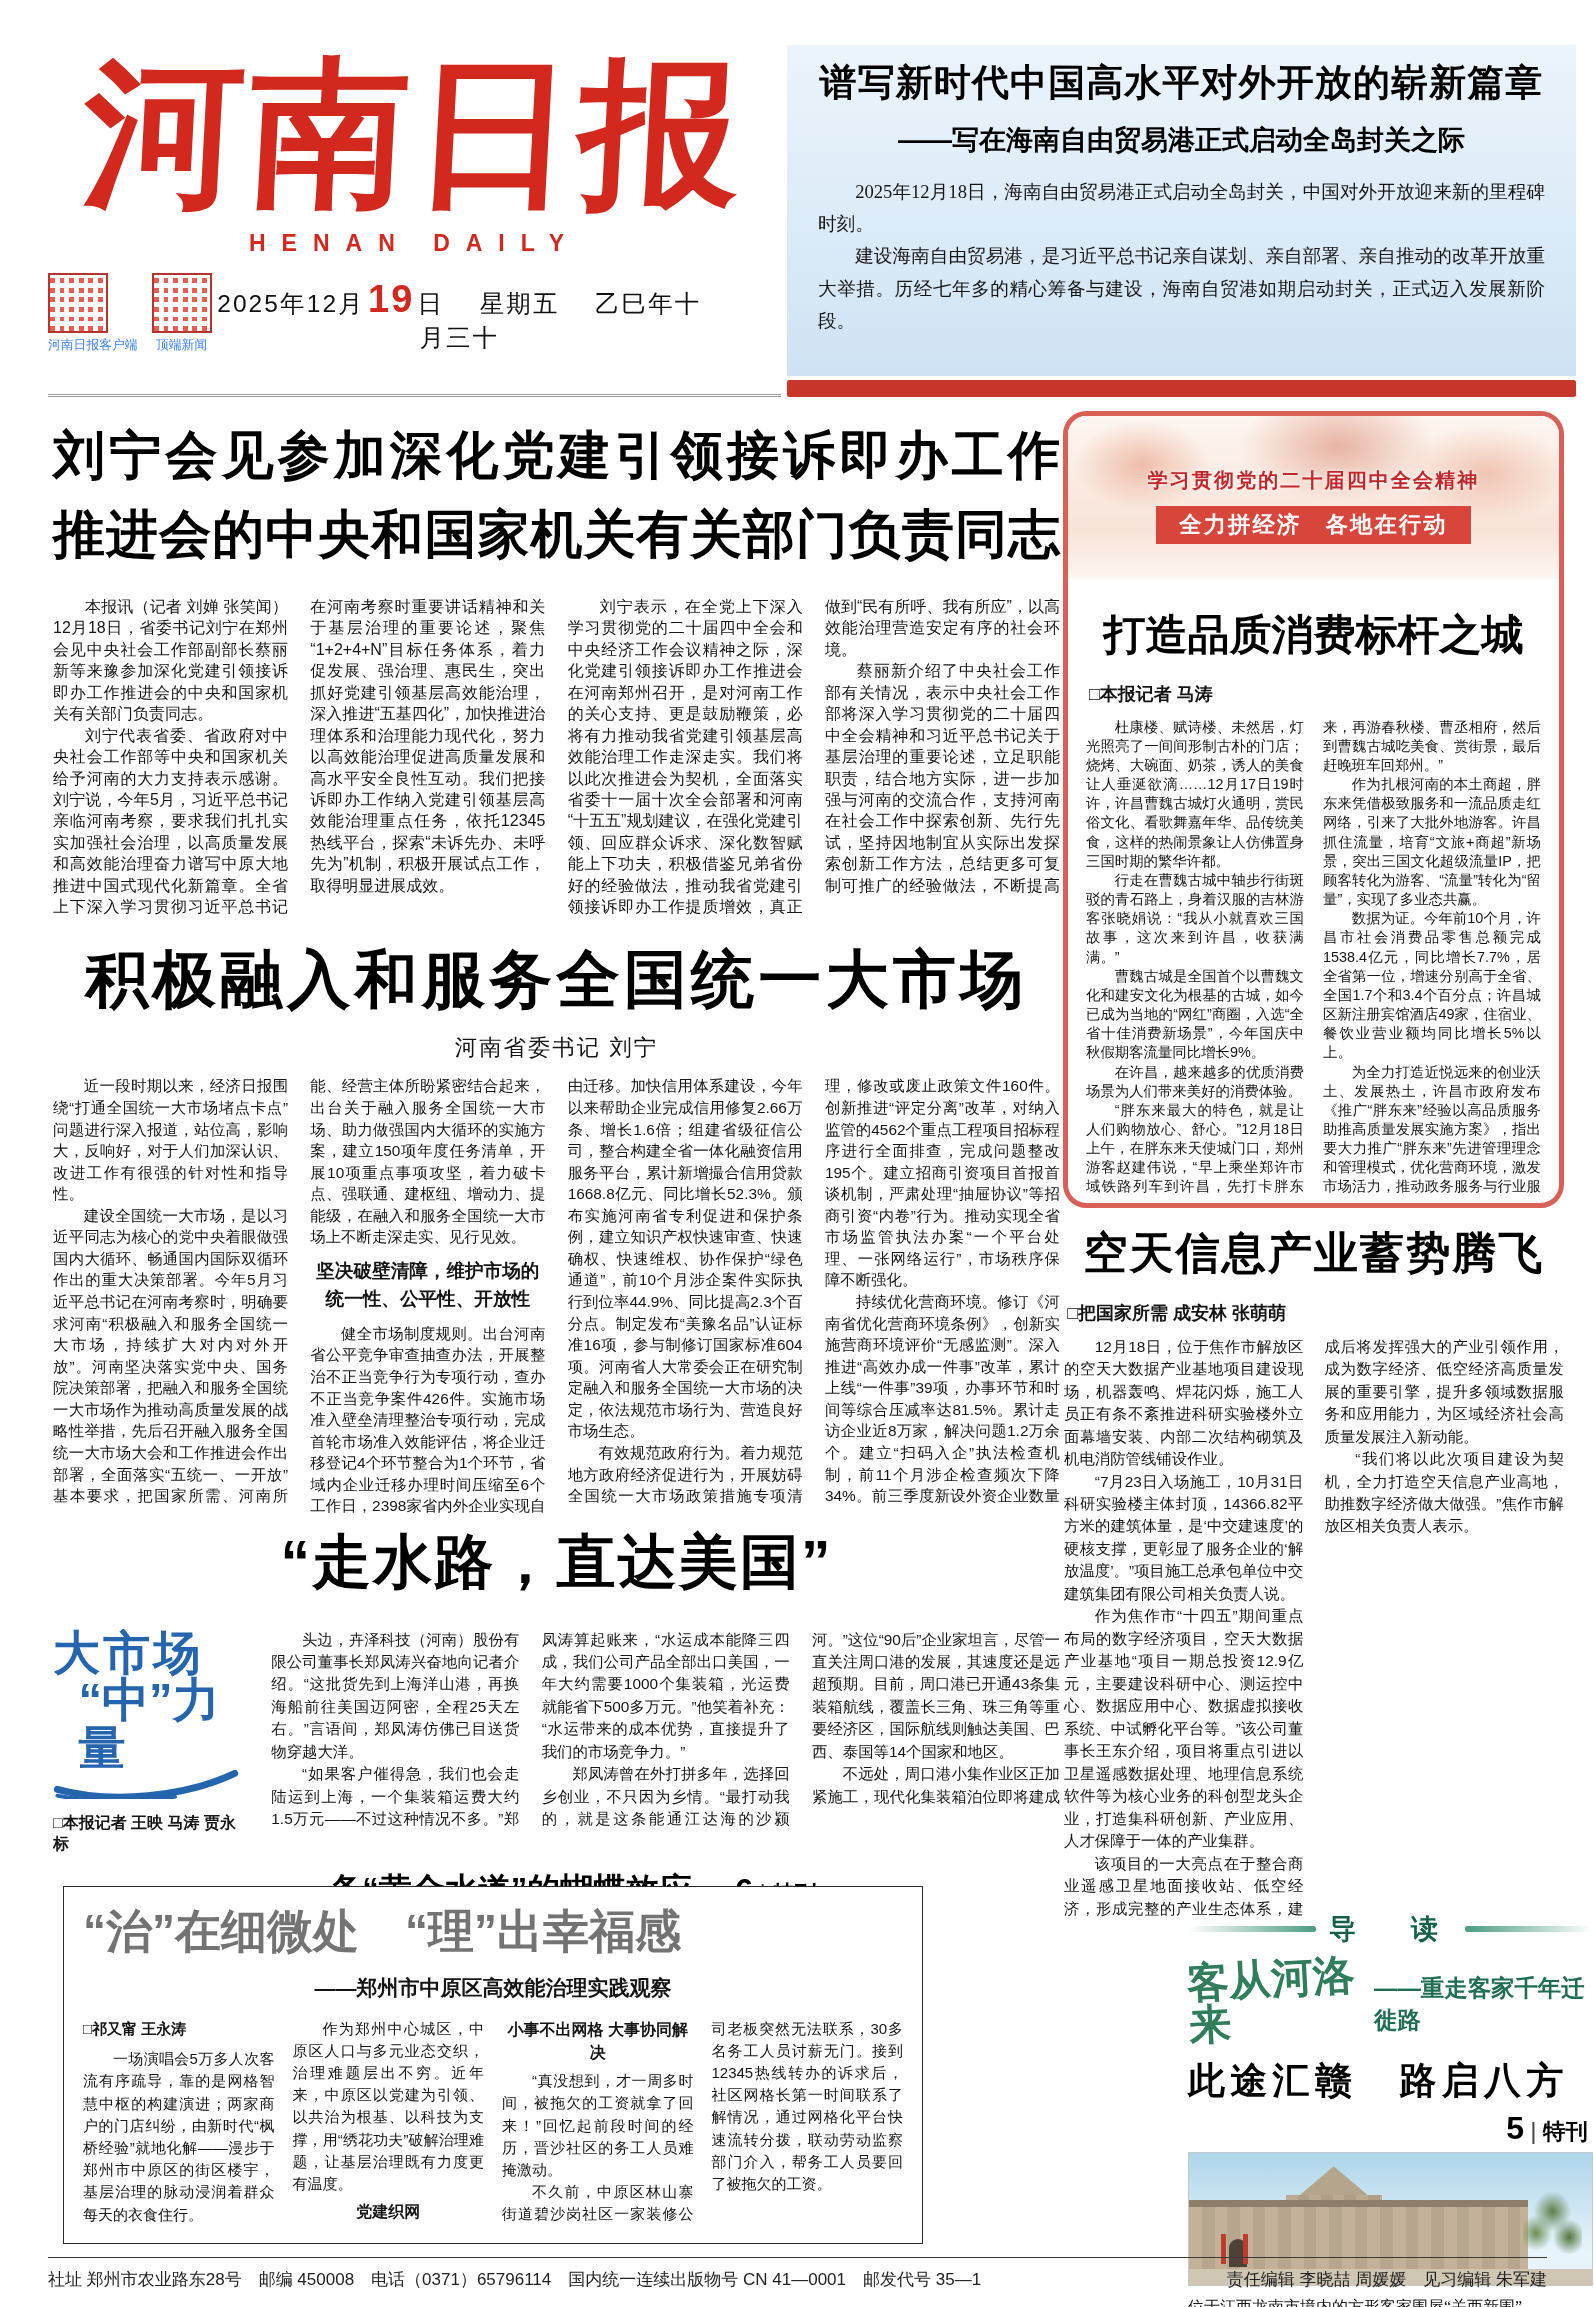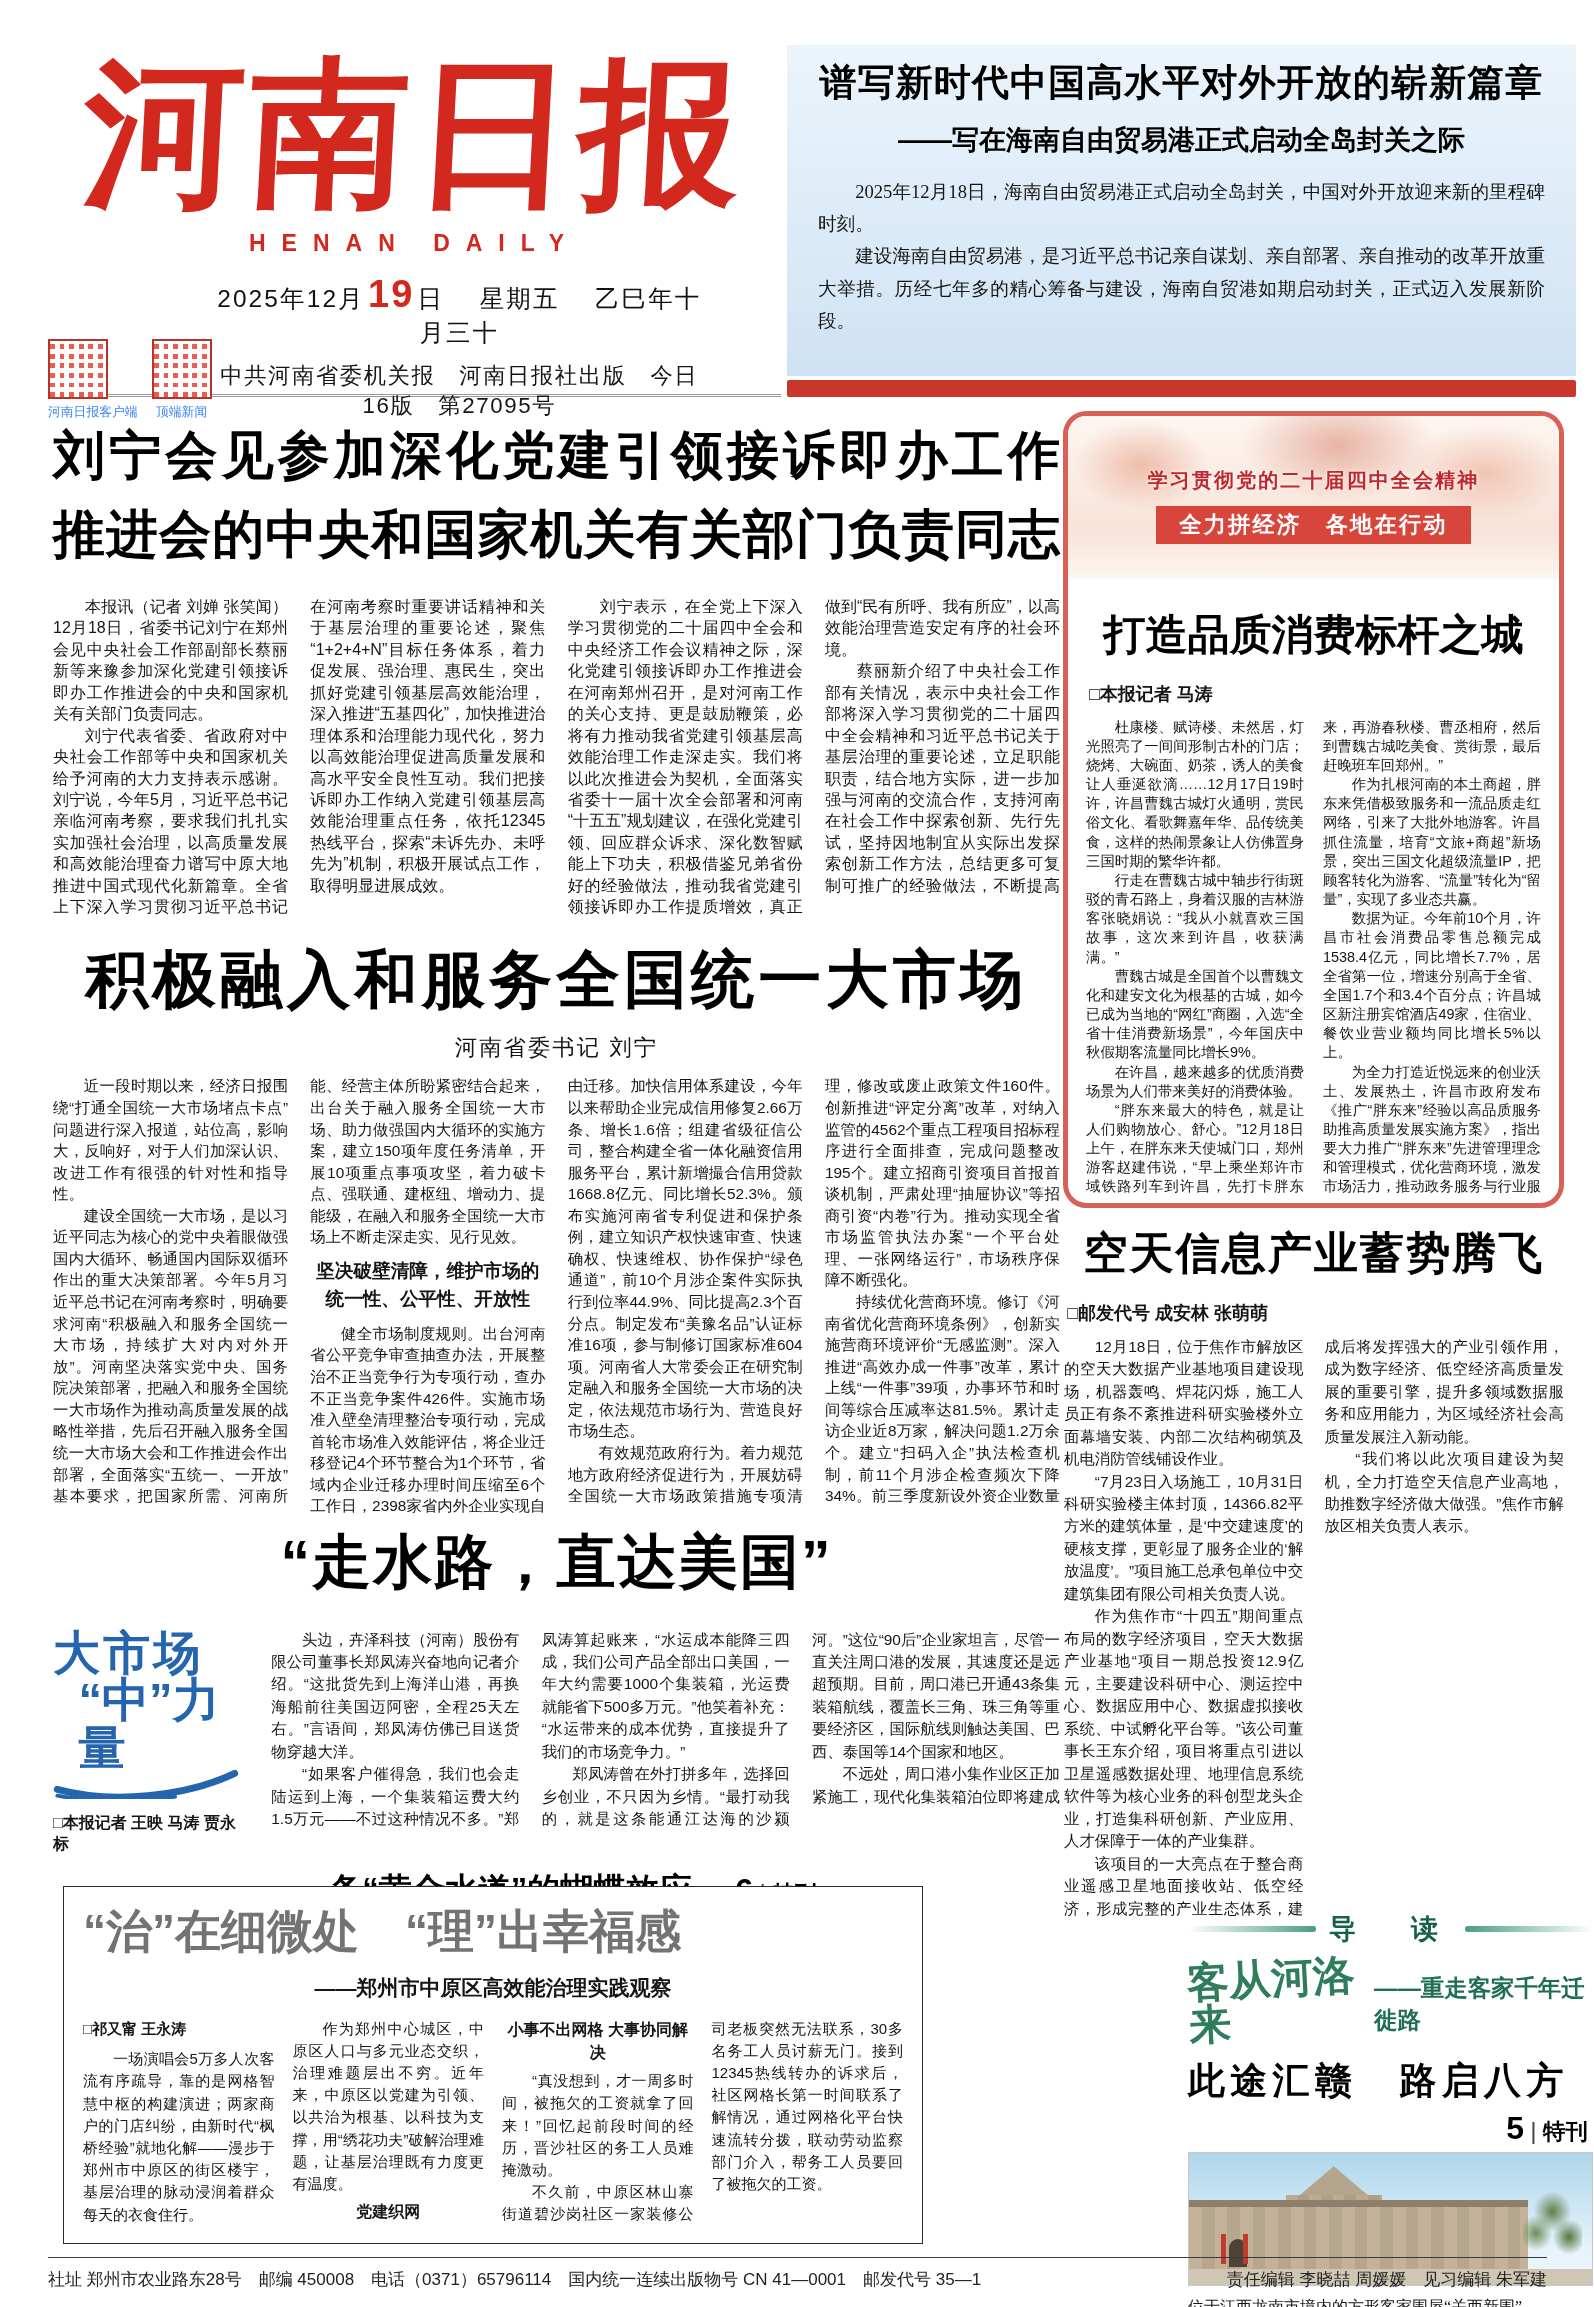--- a/index.html
+++ b/index.html
@@ -167,21 +167,20 @@
         <div class="qr"></div>
         <div class="qr-label">顶端新闻</div>
       </div>
     </div>
     <div class="mast-dates">
       <div class="dateline">
         <span>2025年12月</span><span class="day">19</span><span>日</span>
         　<span>星期五</span>
         　<span>乙巳年十月三十</span>
       </div>
-      <div class="publine">中共河南省委机关报　河南日报社出版　今日16版　第27095号</div>
     </div>
   </div>
 </div>
 
 <div class="abs lead-box">
   <div class="lead-title">谱写新时代中国高水平对外开放的崭新篇章</div>
   <div class="lead-sub">——写在海南自由贸易港正式启动全岛封关之际</div>
   <div class="lead-body">
       <p>2025年12月18日，海南自由贸易港正式启动全岛封关，中国对外开放迎来新的里程碑时刻。</p>
       <p>建设海南自由贸易港，是习近平总书记亲自谋划、亲自部署、亲自推动的改革开放重大举措。历经七年多的精心筹备与建设，海南自贸港如期启动封关，正式迈入发展新阶段。</p>
@@ -228,21 +227,21 @@
       <p>在许昌，越来越多的优质消费场景为人们带来美好的消费体验。</p>
       <p>“胖东来最大的特色，就是让人们购物放心、舒心。”12月18日上午，在胖东来天使城门口，郑州游客赵建伟说，“早上乘坐郑许市域铁路列车到许昌，先打卡胖东来，再游春秋楼、曹丞相府，然后到曹魏古城吃美食、赏街景，最后赶晚班车回郑州。”</p>
       <p>作为扎根河南的本土商超，胖东来凭借极致服务和一流品质走红网络，引来了大批外地游客。许昌抓住流量，培育“文旅+商超”新场景，突出三国文化超级流量IP，把顾客转化为游客、“流量”转化为“留量”，实现了多业态共赢。</p>
       <p>数据为证。今年前10个月，许昌市社会消费品零售总额完成1538.4亿元，同比增长7.7%，居全省第一位，增速分别高于全省、全国1.7个和3.4个百分点；许昌城区新注册宾馆酒店49家，住宿业、餐饮业营业额均同比增长5%以上。</p>
       <p>为全力打造近悦远来的创业沃土、发展热土，许昌市政府发布《推广“胖东来”经验以高品质服务助推高质量发展实施方案》，指出要大力推广“胖东来”先进管理理念和管理模式，优化营商环境，激发市场活力，推动政务服务与行业服务协同升级，塑造更多行业领域的“胖东来”。全市各行各业对标胖东来，竞相提升服务水平，让特色服务、优质服务、温情服务成为许昌市的亮丽风景线。</p>
     </div>
 </div>
 
 <div class="abs aero">
   <div class="aero-title">空天信息产业蓄势腾飞</div>
-  <div class="aero-byline">□邮发代号 成安林 张萌萌</div>
+  <div class="aero-byline">□把国家所需 成安林 张萌萌</div>
   <div class="aero-cols cols">
       <p>12月18日，位于焦作市解放区的空天大数据产业基地项目建设现场，机器轰鸣、焊花闪烁，施工人员正有条不紊推进科研实验楼外立面幕墙安装、内部二次结构砌筑及机电消防管线铺设作业。</p>
       <p>“7月23日入场施工，10月31日科研实验楼主体封顶，14366.82平方米的建筑体量，是‘中交建速度’的硬核支撑，更彰显了服务企业的‘解放温度’。”项目施工总承包单位中交建筑集团有限公司相关负责人说。</p>
       <p>作为焦作市“十四五”期间重点布局的数字经济项目，空天大数据产业基地“项目一期总投资12.9亿元，主要建设科研中心、测运控中心、数据应用中心、数据虚拟接收系统、中试孵化平台等。”该公司董事长王东介绍，项目将重点引进以卫星遥感数据处理、地理信息系统软件等为核心业务的科创型龙头企业，打造集科研创新、产业应用、人才保障于一体的产业集群。</p>
       <p>该项目的一大亮点在于整合商业遥感卫星地面接收站、低空经济，形成完整的产业生态体系，建成后将发挥强大的产业引领作用，成为数字经济、低空经济高质量发展的重要引擎，提升多领域数据服务和应用能力，为区域经济社会高质量发展注入新动能。</p>
       <p>“我们将以此次项目建设为契机，全力打造空天信息产业高地，助推数字经济做大做强。”焦作市解放区相关负责人表示。</p>
     </div>
 </div>
 
 <div class="abs waterway">

